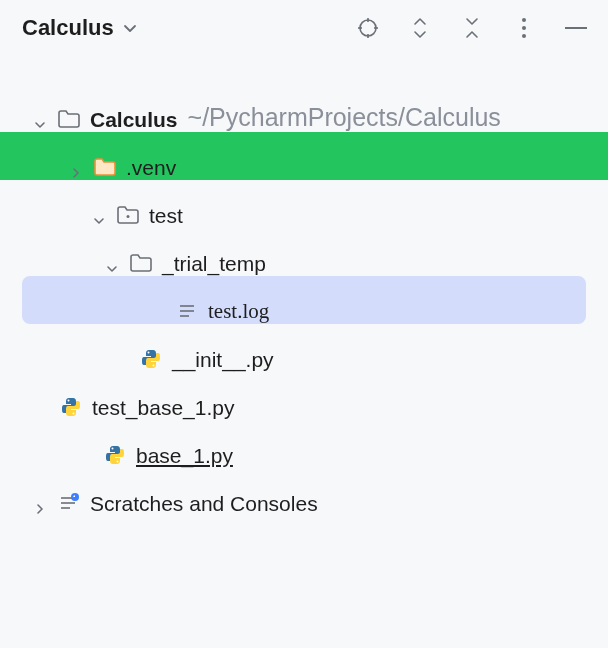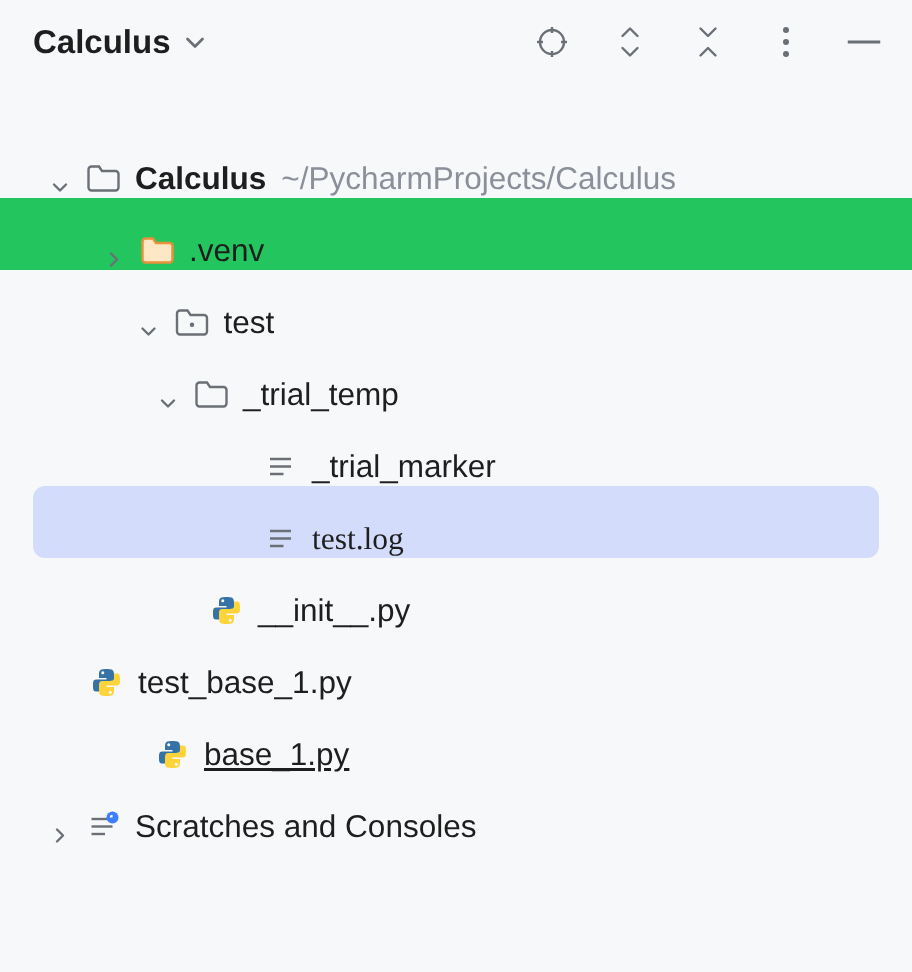--- a/index.html
+++ b/index.html
@@ -29,21 +29,21 @@
   display: flex; align-items: flex-end;
   height: 48px;
   cursor: pointer;
 }
 .row.highlight-yellow { background: #22c55e; }
 .row.highlight-blue { background: #d3dcfb; border-radius: 8px; margin: 0 22px; }
 .chev { width: 20px; display: flex; align-items: center; justify-content: center; }
 .icon { width: 26px; height: 26px; display: flex; align-items: center; justify-content: center; margin-right: 8px; }
 .label { font-size: 21px; }
 .label.bold { font-weight: 700; }
-.path { color: #8a8f99; margin-left: 10px; font-size: 21px; }
+.path { color: #8a8f99; margin-left: 10px; font-size: 25px; }
 svg { display: block; }
 </style>
 </head>
 <body>
 
 <div class="header">
   <span class="title">Calculus</span>
   <span class="dropdown-icon">
     <svg width="16" height="16" viewBox="0 0 16 16" fill="none">
         <path d="M3 6 L8 11 L13 6" stroke="#6b6f76" stroke-width="1.8" stroke-linecap="round" stroke-linejoin="round"></path>
@@ -140,30 +140,20 @@
         </svg>
     </span>
     <span class="icon" style="margin-left:6px;">
       <svg width="24" height="20" viewBox="0 0 24 20" fill="none">
           <path d="M2 4 C2 2.9 2.9 2 4 2 L9 2 L11 5 L20 5 C21.1 5 22 5.9 22 7 L22 16 C22 17.1 21.1 18 20 18 L4 18 C2.9 18 2 17.1 2 16 Z" stroke="#6b6f76" stroke-width="1.6"></path>
         </svg>
     </span>
     <span class="label">_trial_temp</span>
   </div>
 
-  <div class="row" style="padding-left:174px;">
-    <span class="icon">
-      <svg width="20" height="20" viewBox="0 0 20 20">
-          <line x1="3" y1="5" x2="17" y2="5" stroke="#6b6f76" stroke-width="1.6"></line>
-          <line x1="3" y1="10" x2="17" y2="10" stroke="#6b6f76" stroke-width="1.6"></line>
-          <line x1="3" y1="15" x2="12" y2="15" stroke="#6b6f76" stroke-width="1.6"></line>
-        </svg>
-    </span>
-    <span class="label">_trial_marker</span>
-  </div>
 
   <div class="row highlight-blue" style="padding-left:152px;font-family:Liberation Serif, serif;">
     <span class="icon">
       <svg width="20" height="20" viewBox="0 0 20 20">
           <line x1="3" y1="5" x2="17" y2="5" stroke="#6b6f76" stroke-width="1.6"></line>
           <line x1="3" y1="10" x2="17" y2="10" stroke="#6b6f76" stroke-width="1.6"></line>
           <line x1="3" y1="15" x2="12" y2="15" stroke="#6b6f76" stroke-width="1.6"></line>
         </svg>
     </span>
     <span class="label">test.log</span>

